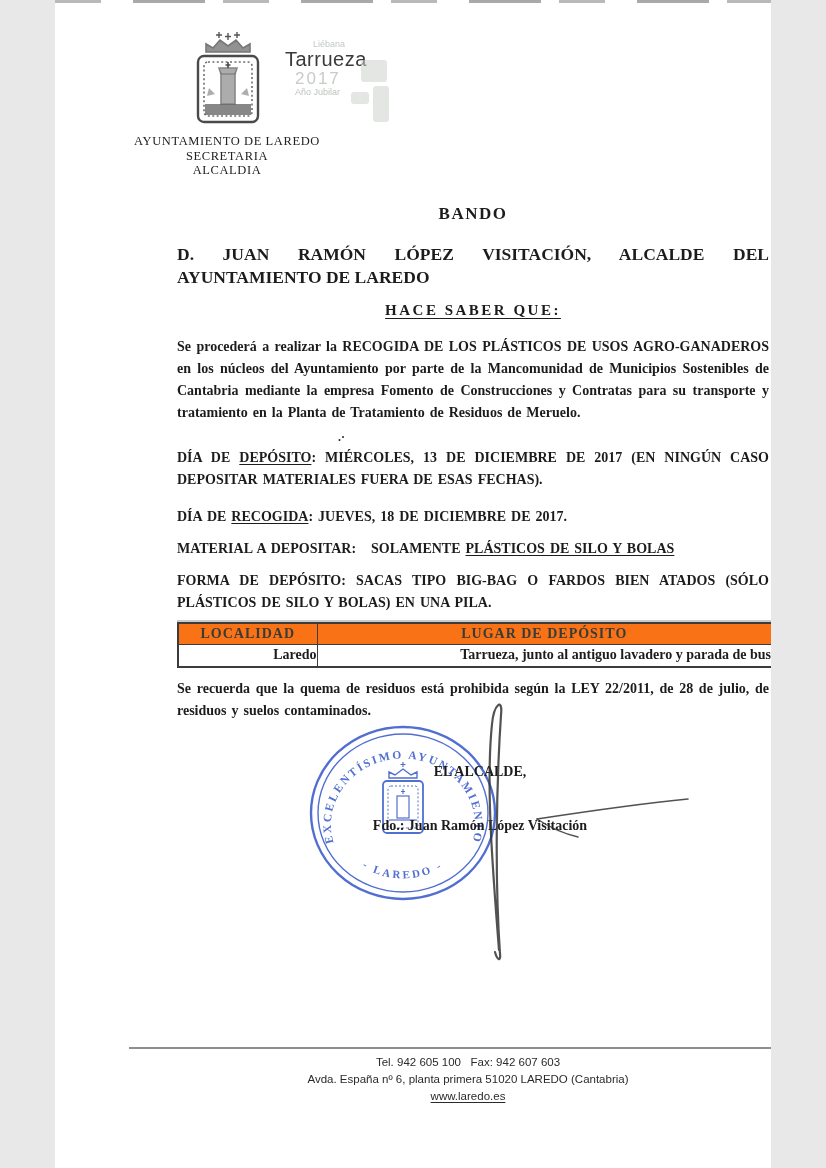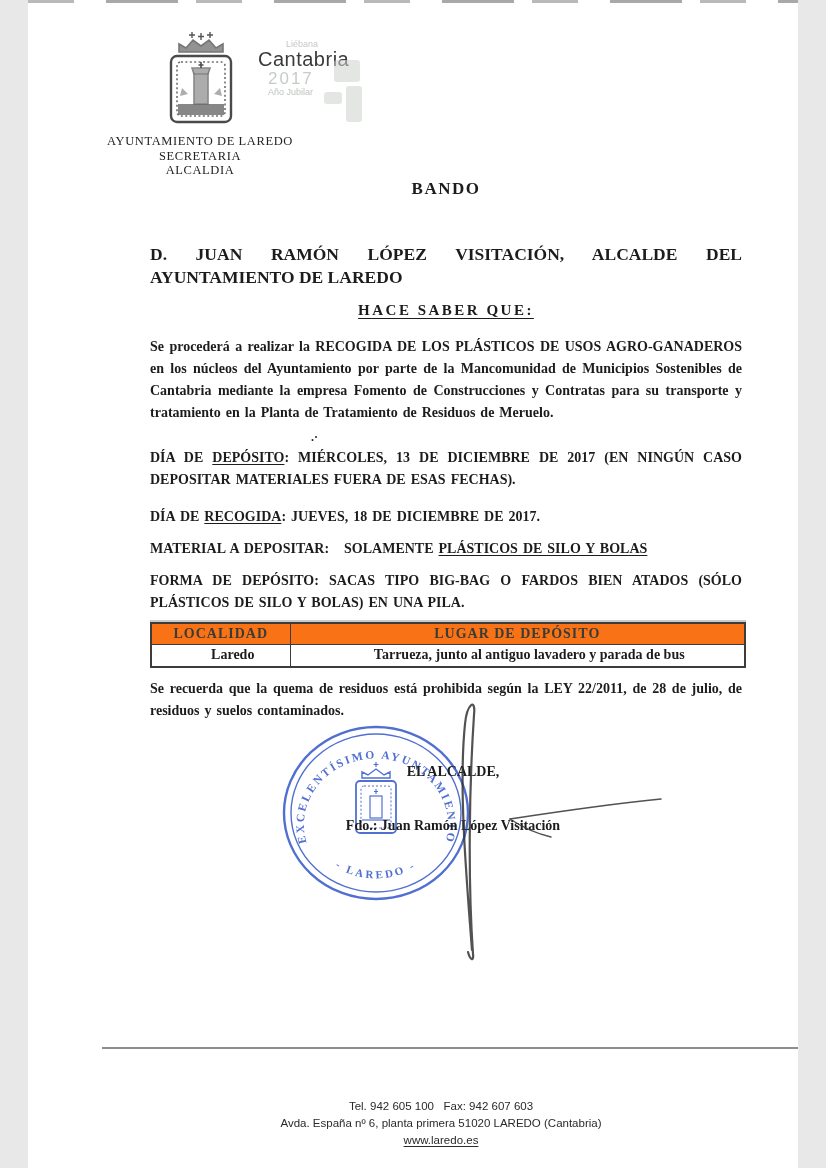--- a/index.html
+++ b/index.html
@@ -1,18 +1,18 @@
 <!DOCTYPE html>
 <html><head>
 <meta charset="utf-8">
 <style>
   * { margin: 0; padding: 0; box-sizing: border-box; }
   body { background: #e8e8e8; font-family: "Liberation Serif", serif; }
   .page {
-    position: relative; width: 770px; height: 1168px;
+    position: relative; width: 716px; height: 1168px;
     margin: 0 auto; background: #ffffff; overflow: hidden; color: #1c1c1c;
   }
   .scan-edge {
     position: absolute; top: 0; left: 0; width: 100%; height: 3px; opacity: .55;
     background: repeating-linear-gradient(90deg,#7d827d 0 46px,transparent 46px 78px,#5f645f 78px 150px,transparent 150px 168px);
   }
   
   .crest { position: absolute; left: 118px; top: 26px; }
   .cantabria { position: absolute; left: 230px; top: 40px; width: 120px; text-align: left;
                font-family: "Liberation Sans", sans-serif; line-height: 1.05; }
@@ -20,43 +20,43 @@
   .cantabria .main      { font-size: 20px; color: #3a3a3a; letter-spacing: .5px; }
   .cantabria .year      { font-size: 17px; color: #c6ccc6; margin-left: 10px; letter-spacing: 2px; }
   .cantabria .tiny-bot  { font-size: 9px;  color: #bec4be; margin-left: 10px; }
   .smudge { position: absolute; background: #ccd2cc; opacity: .55; border-radius: 3px; }
   .letterhead-caption {
     position: absolute; left: 62px; top: 134px; width: 220px; text-align: center;
     font-size: 12.5px; letter-spacing: .6px; color: #222; line-height: 14.5px;
   }
   
   .block { position: absolute; left: 122px; width: 592px; font-weight: bold; }
-  .doc-title { top: 179px; text-align: center; font-size: 17px; letter-spacing: 1.5px; }
+  .doc-title { top: 204px; text-align: center; font-size: 17px; letter-spacing: 1.5px; }
   .doc-heading { top: 243px; font-size: 17.5px; line-height: 23px; }
   .doc-heading .l1 { text-align: justify; text-align-last: justify; }
   .doc-subheading { top: 302px; text-align: center; font-size: 15px; letter-spacing: 2.5px;
                     text-decoration: underline; text-underline-offset: 3px; }
   .para { font-size: 14px; line-height: 22px; text-align: justify; word-spacing: 1.5px; }
   .p-intro   { top: 336px; }
   .ink-mark  { position: absolute; left: 283px; top: 430px; font-size: 12px; font-weight: bold; color: #2a2a2a; }
   .p-deposito { top: 447px; }
   .p-recogida { top: 506px; }
   .p-material { top: 538px; }
   .p-forma    { top: 570px; }
   .p-ley      { top: 678px; }
   .u { text-decoration: underline; text-underline-offset: 2px; }
-  .prewrap { white-space: pre-wrap; margin-top: 44px; }
+  .prewrap { white-space: pre-wrap; }
   
   .loc-table { position: absolute; left: 122px; top: 622px; width: 596px;
                border-collapse: collapse; font-size: 14px; }
   .loc-table th, .loc-table td { border: 1px solid #3c3c3c; }
   .loc-table { border: 2px solid #3c3c3c; box-shadow: 0 -2px 0 #c9ccc9; }
   .loc-table th { background: #f97316; color: #383c38; font-weight: bold;
                   letter-spacing: 1px; height: 21px; text-align: center; }
-  .loc-table td { height: 23px; padding-left: 24px; font-weight: bold; text-align: center; }
+  .loc-table td { height: 23px; padding-left: 24px; font-weight: bold; text-align: right; }
   .col-loc { width: 139px; }
   
   .sig-block { position: absolute; left: 260px; top: 762px; width: 330px; text-align: center;
                font-size: 14px; font-weight: bold; z-index: 3; }
   .sig-block .role { margin-top: 2px; }
   .sig-block .signer { margin-top: 38px; }
   .stamp { position: absolute; left: 250px; top: 722px; z-index: 2; opacity: .85; }
   .sig-overlay { position: absolute; left: 0; top: 0; z-index: 4; pointer-events: none; }
   
   .footer-rule { position: absolute; left: 74px; top: 1047px; width: 712px;
@@ -87,21 +87,21 @@
       <path d="M 48,48 l -2,-6 l 18,0 l -2,6" fill="#8a8a8a" opacity=".7"></path>
       <path d="M 55,42 l 0,-6 m -2.5,3 l 5,0" stroke="#4a4a4a"></path>
 
       <rect x="32" y="78" width="46" height="11" fill="#5f5f5f" opacity=".75" stroke="none"></rect>
       <path d="M 36,62 l 6,6 l -8,2 z M 74,62 l -6,6 l 8,2 z" fill="#8a8a8a" stroke="none" opacity=".7"></path>
     </g>
   </svg>
 
   <div class="cantabria">
     <div class="tiny-top">Liébana</div>
-    <div class="main">Cantabria</div>
+    <div class="main">Tarrueza</div>
     <div class="year">2017</div>
     <div class="tiny-bot">Año Jubilar</div>
   </div>
   <div class="smudge" style="left:306px;top:60px;width:26px;height:22px;"></div>
   <div class="smudge" style="left:318px;top:86px;width:16px;height:36px;"></div>
   <div class="smudge" style="left:296px;top:92px;width:18px;height:12px;"></div>
 
   <div class="letterhead-caption">
     <div>AYUNTAMIENTO DE LAREDO</div>
     <div>SECRETARIA</div>

